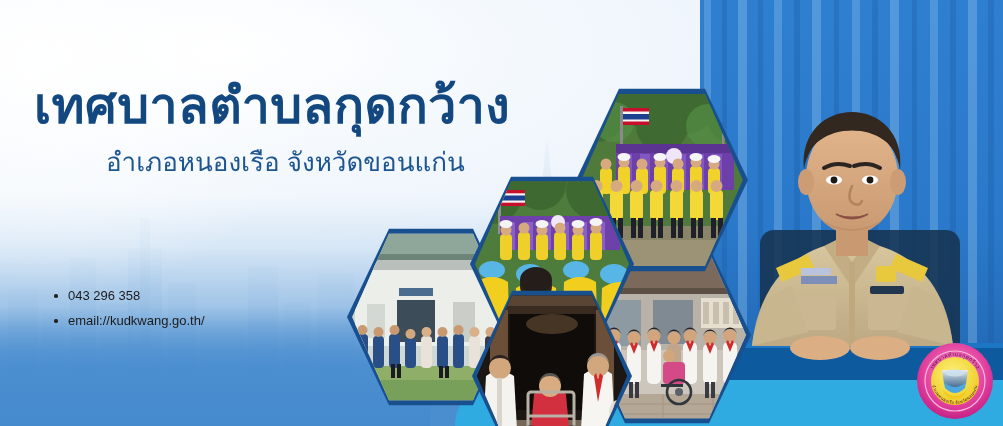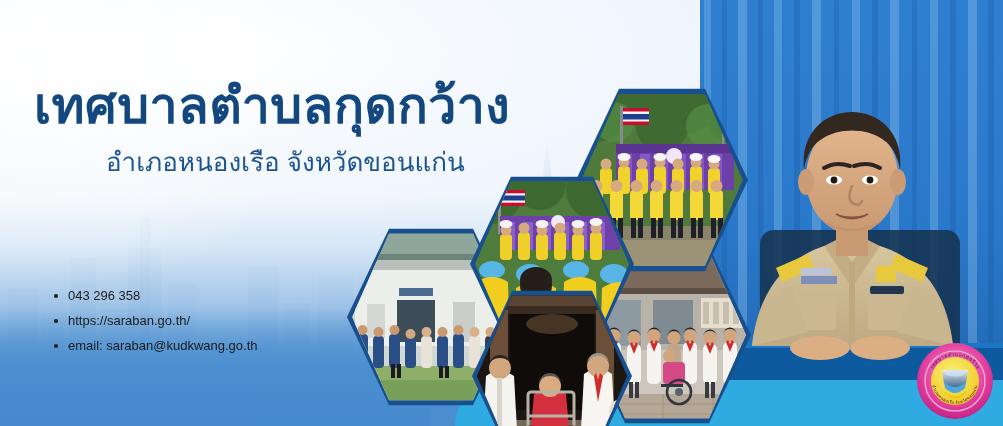--- a/index.html
+++ b/index.html
@@ -642,22 +642,21 @@
     </div>
   </div>
 
   <div class="title-block">
     <div class="main-title">เทศบาลตำบลกุดกว้าง</div>
     <div class="sub-title">อำเภอหนองเรือ จังหวัดขอนแก่น</div>
   </div>
 
   <ul class="contact">
     <li>043 296 358</li>
-    <li>https://saraban.go.th/</li>
-    <li>email: saraban@kudkwang.go.th</li>
+    <li>email://kudkwang.go.th/</li>
   </ul>
 
   <svg class="seal" viewBox="0 0 78 78">
     <defs>
       <radialGradient id="sealring" cx="50%" cy="40%" r="60%">
         <stop offset="0%" stop-color="#f58fc6"></stop>
         <stop offset="70%" stop-color="#e23f9e"></stop>
         <stop offset="100%" stop-color="#c42285"></stop>
       </radialGradient>
       <radialGradient id="sealin" cx="45%" cy="35%" r="70%">

